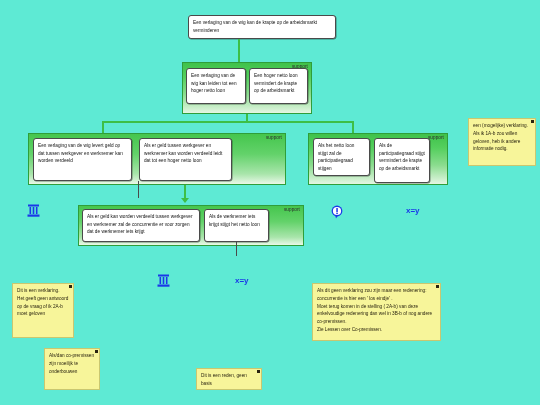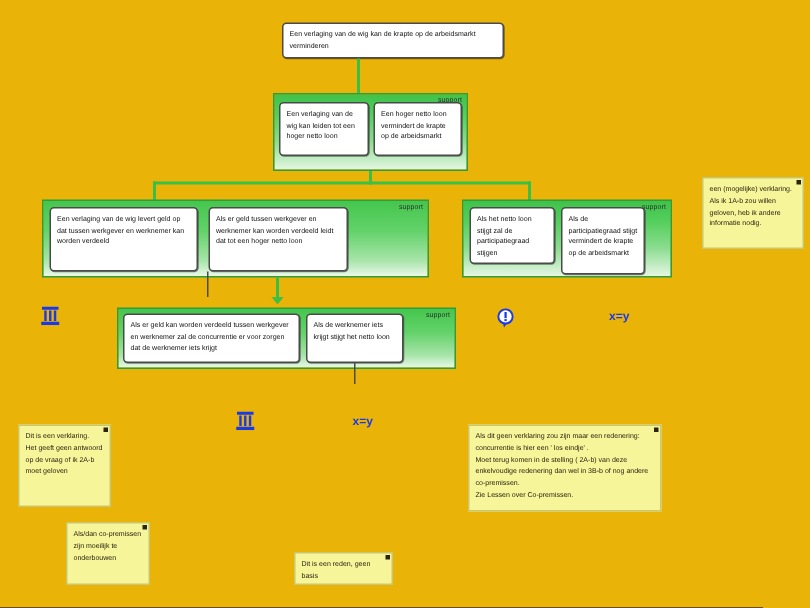--- a/index.html
+++ b/index.html
@@ -4,21 +4,21 @@
 <style>
   html, body {
     margin: 0;
     padding: 0;
     background: #000000;
   }
   #canvas {
     position: relative;
     width: 540px;
     height: 405px;
-    background: #eab308;
+    background: #5eead4;
     overflow: hidden;
     font-family: "Liberation Sans", sans-serif;
   }
 
   
   .group {
     position: absolute;
     box-sizing: border-box;
     background: linear-gradient(to bottom, #3fc24a 0%, #55cf5e 28%, #8adc8e 62%, #e4f6e3 100%);
     border: 1px solid #2f9e3a;

